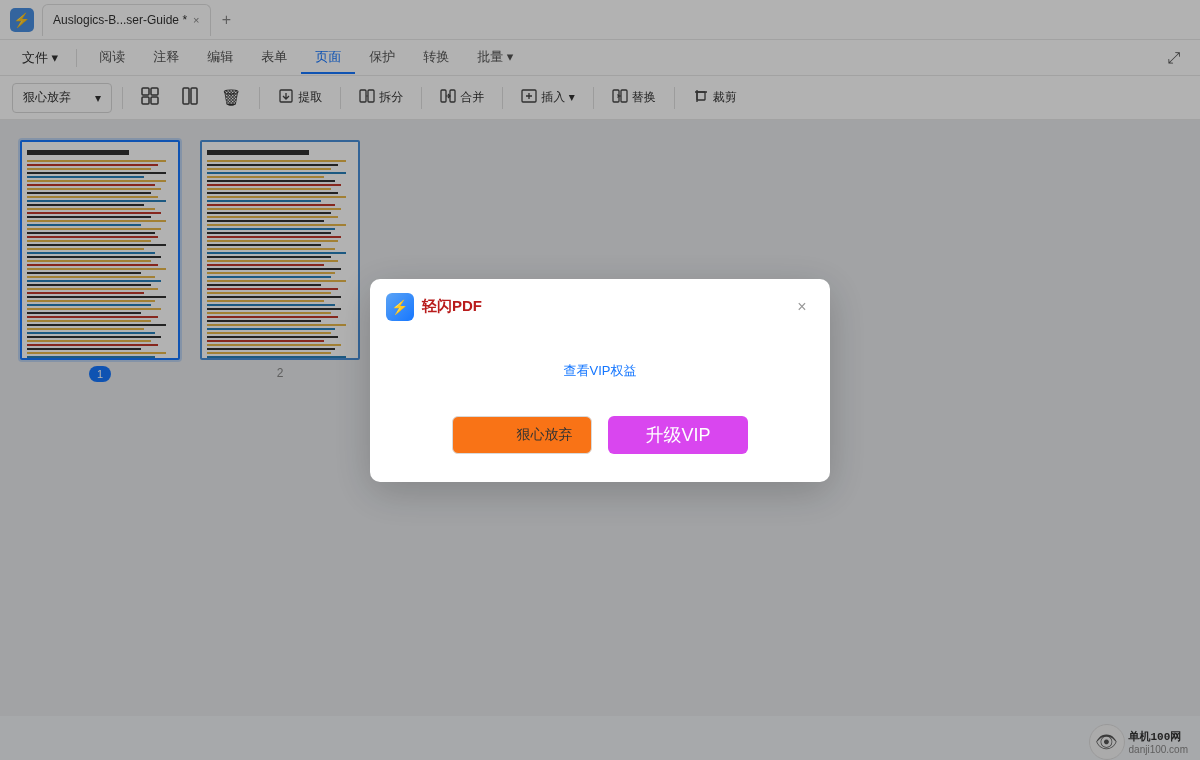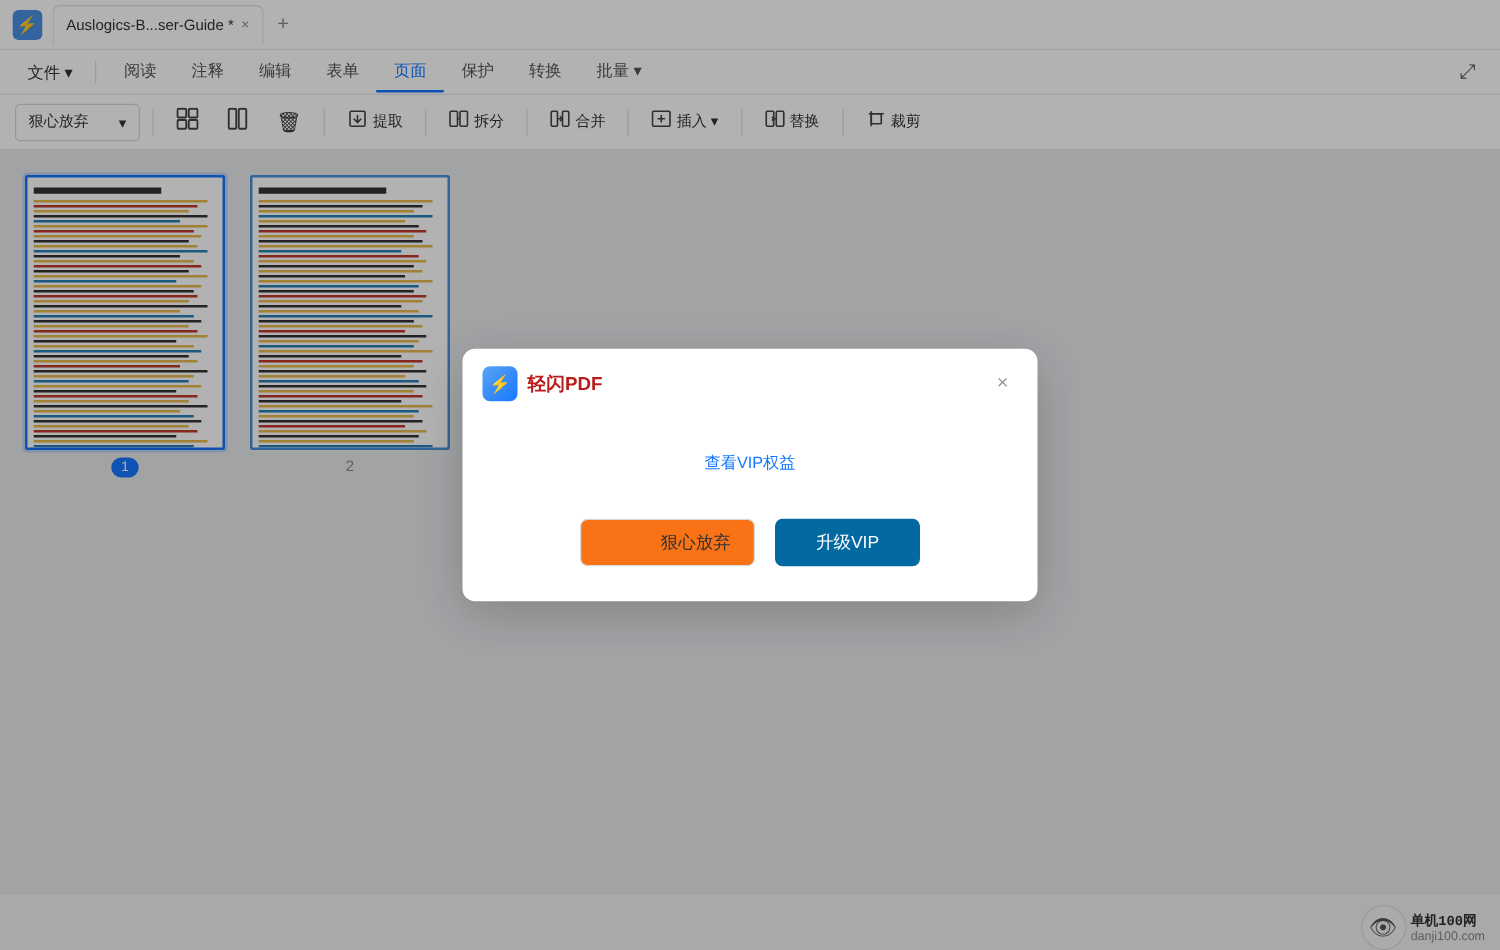--- a/index.html
+++ b/index.html
@@ -339,27 +339,27 @@
       height: 38px;
       border: 1px solid #d9d9d9;
       border-radius: 6px;
       background: #f97316;
       color: #333;
       font-size: 14px;
       cursor: pointer;
       padding-left: 45px;
     }
     .btn-upgrade {
-      width: 116px;
+      width: 140px;
       height: 38px;
       border: none;
       border-radius: 6px;
-      background: #0369a1;
+      background: #d946ef;
       color: #fff;
-      font-size: 14px;
+      font-size: 18px;
       font-weight: 500;
       cursor: pointer;
     }
 
     
     .bottom-bar {
       position: fixed;
       bottom: 0;
       right: 0;
       width: 200px;

